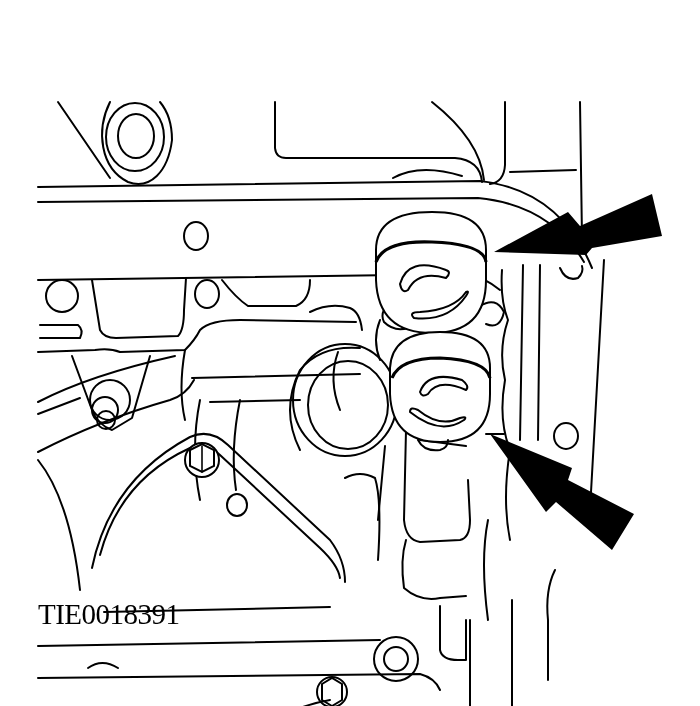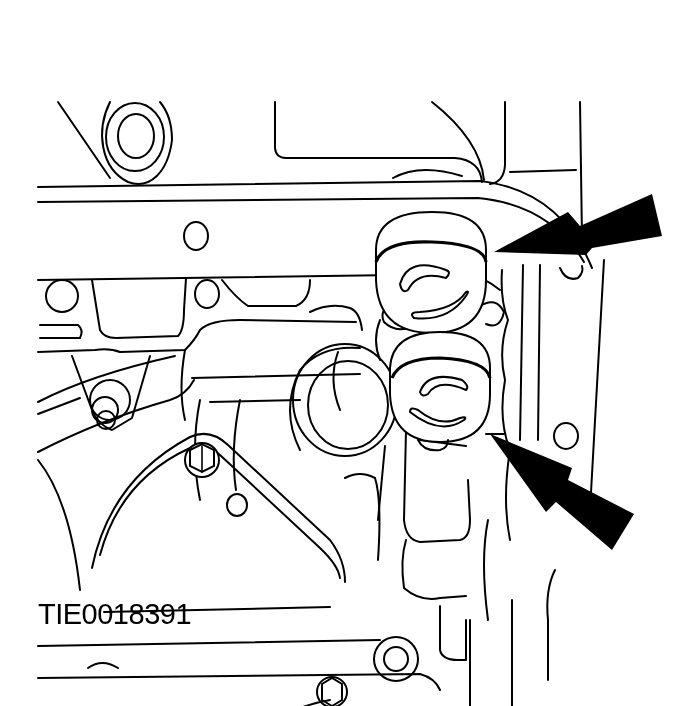--- a/index.html
+++ b/index.html
@@ -3,21 +3,21 @@
 <meta charset="utf-8">
 <style>
   html, body { margin: 0; padding: 0; background: #ffffff; }
   .canvas { position: relative; width: 700px; height: 706px; background: #ffffff; overflow: hidden; }
   svg.drawing { position: absolute; left: 0; top: 0; }
   .ln { fill: none; stroke: #000; stroke-width: 2; stroke-linecap: round; stroke-linejoin: round; }
   .thin { fill: none; stroke: #000; stroke-width: 1.6; stroke-linecap: round; stroke-linejoin: round; }
   .thick { fill: none; stroke: #000; stroke-width: 3.2; }
   .wf { fill: #fff; stroke: #000; stroke-width: 2; }
   .arrow { fill: #000; stroke: none; }
-  .label { position: absolute; left: 38px; top: 598px; font-family: Liberation Sans, sans-serif; font-size: 29px; color: #000; letter-spacing: -0.5px; }
+  .label { position: absolute; left: 38px; top: 598px; font-family: Liberation Serif, serif; font-size: 29px; color: #000; letter-spacing: -0.5px; }
 </style>
 </head>
 <body>
 
 <div class="canvas">
   <svg class="drawing" width="700" height="706" viewBox="0 0 700 706">
 
     <g>
       <line class="ln" x1="58" y1="102" x2="110" y2="178"></line>
       <path class="ln" d="M110 102 C96 130 100 168 128 182 C150 190 168 172 172 140 C172 120 165 108 160 102"></path>

